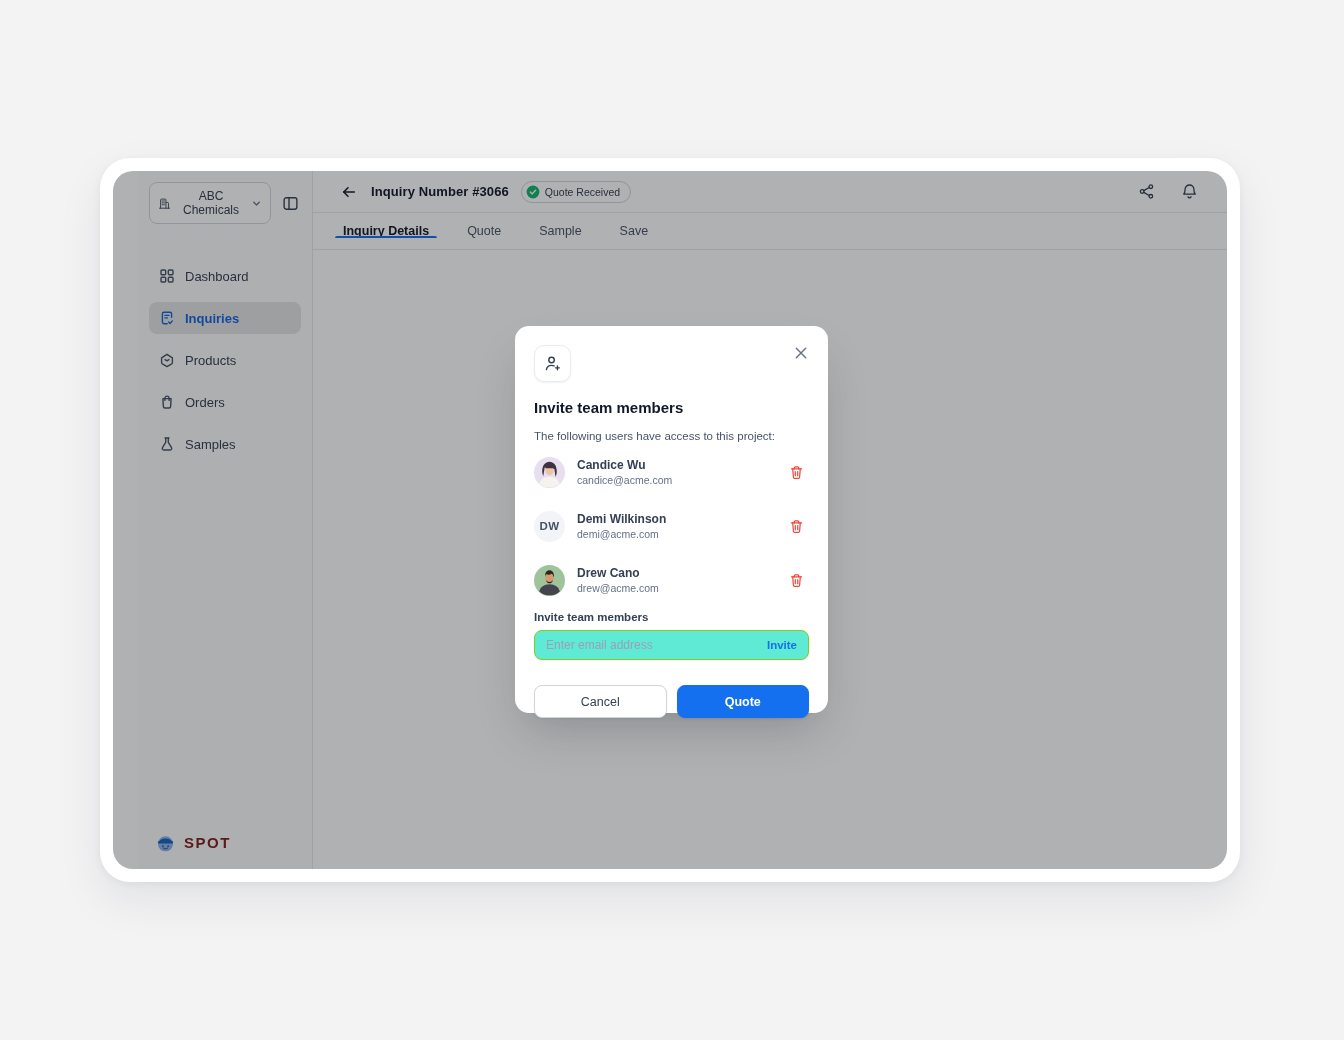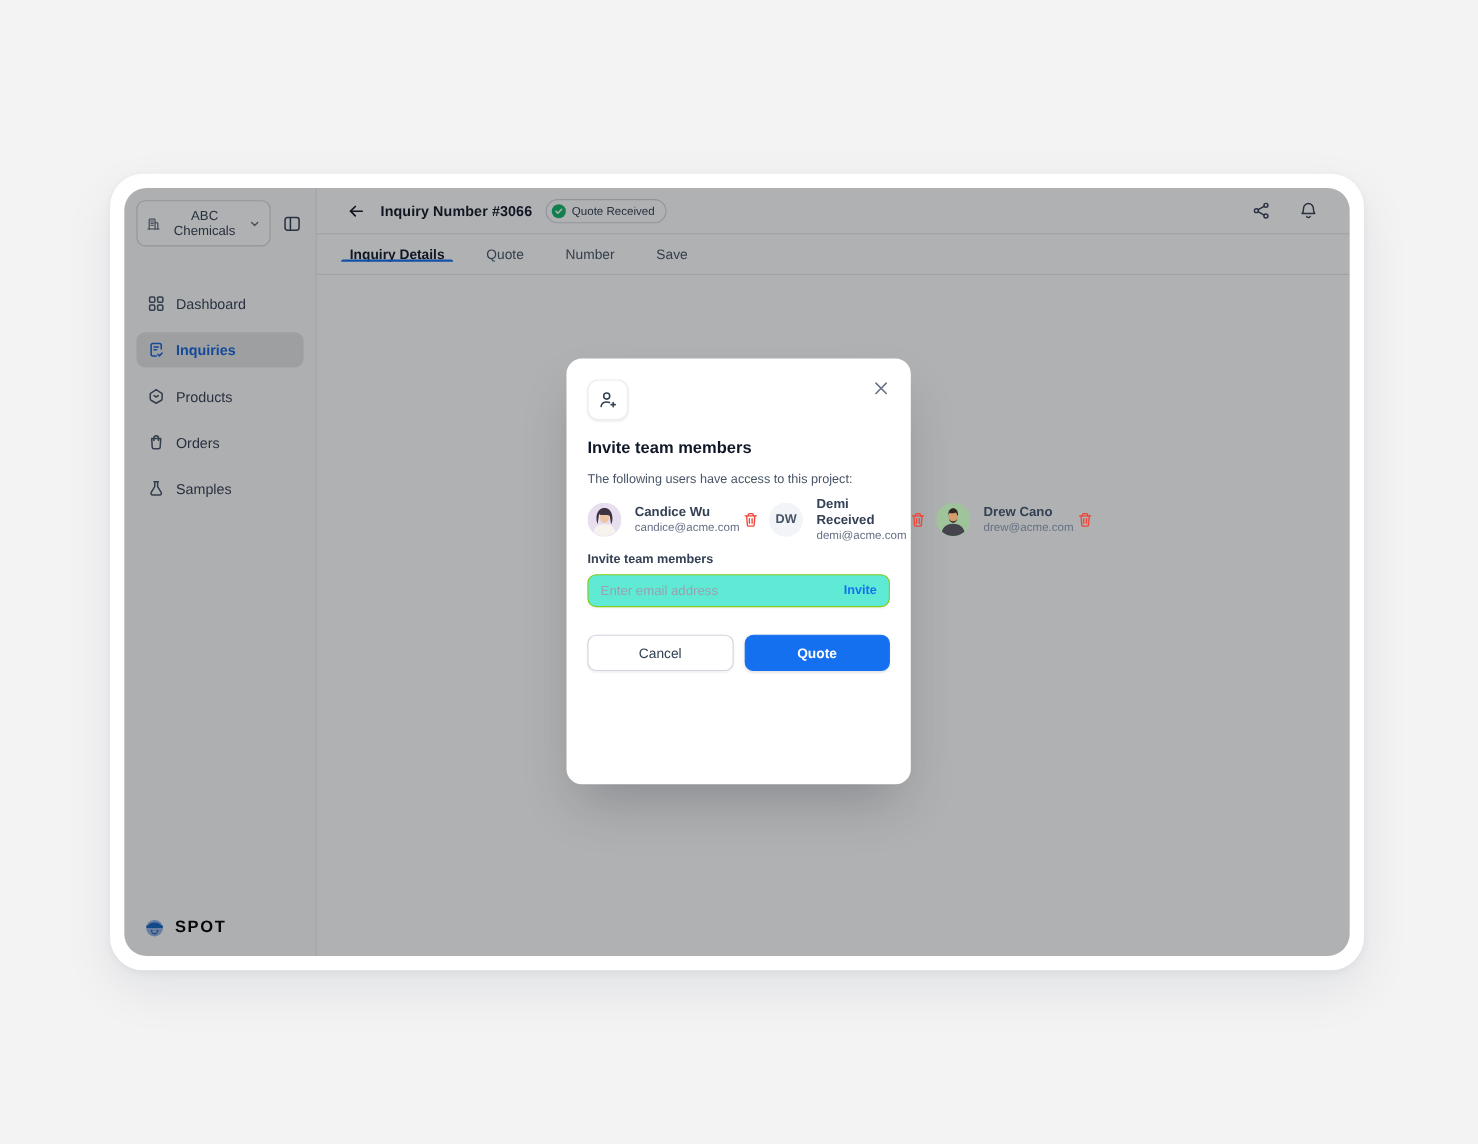--- a/index.html
+++ b/index.html
@@ -12,21 +12,21 @@
   }
 
   
   .window {
     position:absolute; left:100px; top:158px; width:1140px; height:724px;
     background:#ffffff; border-radius:30px;
     box-shadow:0 18px 45px rgba(15,23,42,.08), 0 2px 8px rgba(15,23,42,.05);
   }
   .app {
     position:absolute; inset:13px; border-radius:20px; background:#ffffff;
-    overflow:hidden; display:flex;
+    overflow:hidden; display:flex;padding-left:25px;
   }
 
   
   .sidebar {
     width:175px; flex:0 0 175px; background:#fdfdfe;
     border-right:1px solid #e4e7ec;
     display:flex; flex-direction:column;
     padding:11px 11px 14px 11px;
   }
   .workspace-row { display:flex; align-items:center; gap:9px; }
@@ -41,21 +41,21 @@
   .nav { margin-top:36px; display:flex; flex-direction:column; gap:10px; }
   .nav-item {
     display:flex; align-items:center; gap:10px;
     padding:8px 10px; border-radius:8px; font-size:13px; color:#344054;
     cursor:pointer; background:transparent; border:none; font-family:inherit; text-align:left;
   }
   .nav-item .ni { display:flex; color:#475467; }
   .nav-item.active { background:#e5e5e5; color:#1465dd; font-weight:bold; }
   .nav-item.active .ni { color:#1465dd; }
   .sidebar-footer { margin-top:auto; display:flex; align-items:center; gap:8px; padding:2px 0 2px 6px; }
-  .spot-text { color:#000000; font-weight:bold; font-size:15px; letter-spacing:1.5px; }
+  .spot-text { color:#7f1d1d; font-weight:bold; font-size:15px; letter-spacing:1.5px; }
 
   
   .main { flex:1; display:flex; flex-direction:column; background:#fff; }
   .app-header {
     height:42px; flex:0 0 42px; border-bottom:1px solid #e4e7ec;
     display:flex; align-items:center; padding:0 26px; gap:12px;
   }
   .back-btn { background:none; border:none; cursor:pointer; display:flex; padding:2px; }
   .page-title { font-size:13px; color:#101828; font-weight:bold; letter-spacing:.1px; }
   .status-badge {
@@ -101,21 +101,21 @@
     display:flex; align-items:center; justify-content:center;
     box-shadow:0 1px 2px rgba(16,24,40,.06); background:#fff;
   }
   .modal-close {
     position:absolute; top:16px; right:16px; background:none; border:none;
     cursor:pointer; display:flex; padding:4px;
   }
   .modal-title { margin-top:17px; font-size:15px; font-weight:bold; color:#101828; }
   .modal-subtitle { margin-top:14px; font-size:11.5px; color:#475467; }
 
-  .member-list { margin-top:12px; display:flex; flex-direction:row; gap:4px; }
+  .member-list { margin-top:12px; display:flex; flex-direction:column; gap:18px; }
   .member-row { display:flex; align-items:center; height:36px; }
   .avatar {
     width:31px; height:31px; border-radius:50%; overflow:hidden; flex:0 0 31px;
     display:flex; align-items:center; justify-content:center;
   }
   .avatar.initials { background:#f2f4f7; color:#475467; font-size:11.5px; font-weight:bold; letter-spacing:.3px; }
   .member-meta { margin-left:12px; display:flex; flex-direction:column; gap:2px; }
   .member-name { font-size:12px; font-weight:bold; color:#344054; }
   .member-email { font-size:10.5px; color:#667085; }
   .member-delete { margin-left:auto; background:none; border:none; cursor:pointer; display:flex; padding:3px; margin-right:2px; }
@@ -288,21 +288,21 @@
       </header>
 
       <nav class="tabs">
         <button class="tab active">
           <span>Inquiry Details</span>
         </button>
         <button class="tab">
           <span>Quote</span>
         </button>
         <button class="tab">
-          <span>Number</span>
+          <span>Sample</span>
         </button>
         <button class="tab">
           <span>Save</span>
         </button>
       </nav>
 
       <div class="content"></div>
     </section>
   </div>
 
@@ -354,21 +354,21 @@
             <path d="M4 4.2l.7 8.8a1.3 1.3 0 0 0 1.3 1.2h4a1.3 1.3 0 0 0 1.3-1.2l.7-8.8"></path>
             <path d="M6.7 7v4.4M9.3 7v4.4"></path>
           </svg>
         </span>
       </button>
     </div>
 
     <div class="member-row">
       <span class="avatar initials">DW</span>
       <span class="member-meta">
-        <span class="member-name">Demi Received</span>
+        <span class="member-name">Demi Wilkinson</span>
         <span class="member-email">demi@acme.com</span>
       </span>
       <button class="member-delete">
         <span>
           <svg width="15" height="15" viewBox="0 0 16 16" fill="none" stroke="#f04438" stroke-width="1.3" stroke-linecap="round" stroke-linejoin="round">
             <path d="M2.6 4.2h10.8"></path>
               <path d="M5.6 4.2V3.1a1 1 0 0 1 1-1h2.8a1 1 0 0 1 1 1v1.1"></path>
             <path d="M4 4.2l.7 8.8a1.3 1.3 0 0 0 1.3 1.2h4a1.3 1.3 0 0 0 1.3-1.2l.7-8.8"></path>
             <path d="M6.7 7v4.4M9.3 7v4.4"></path>
           </svg>

